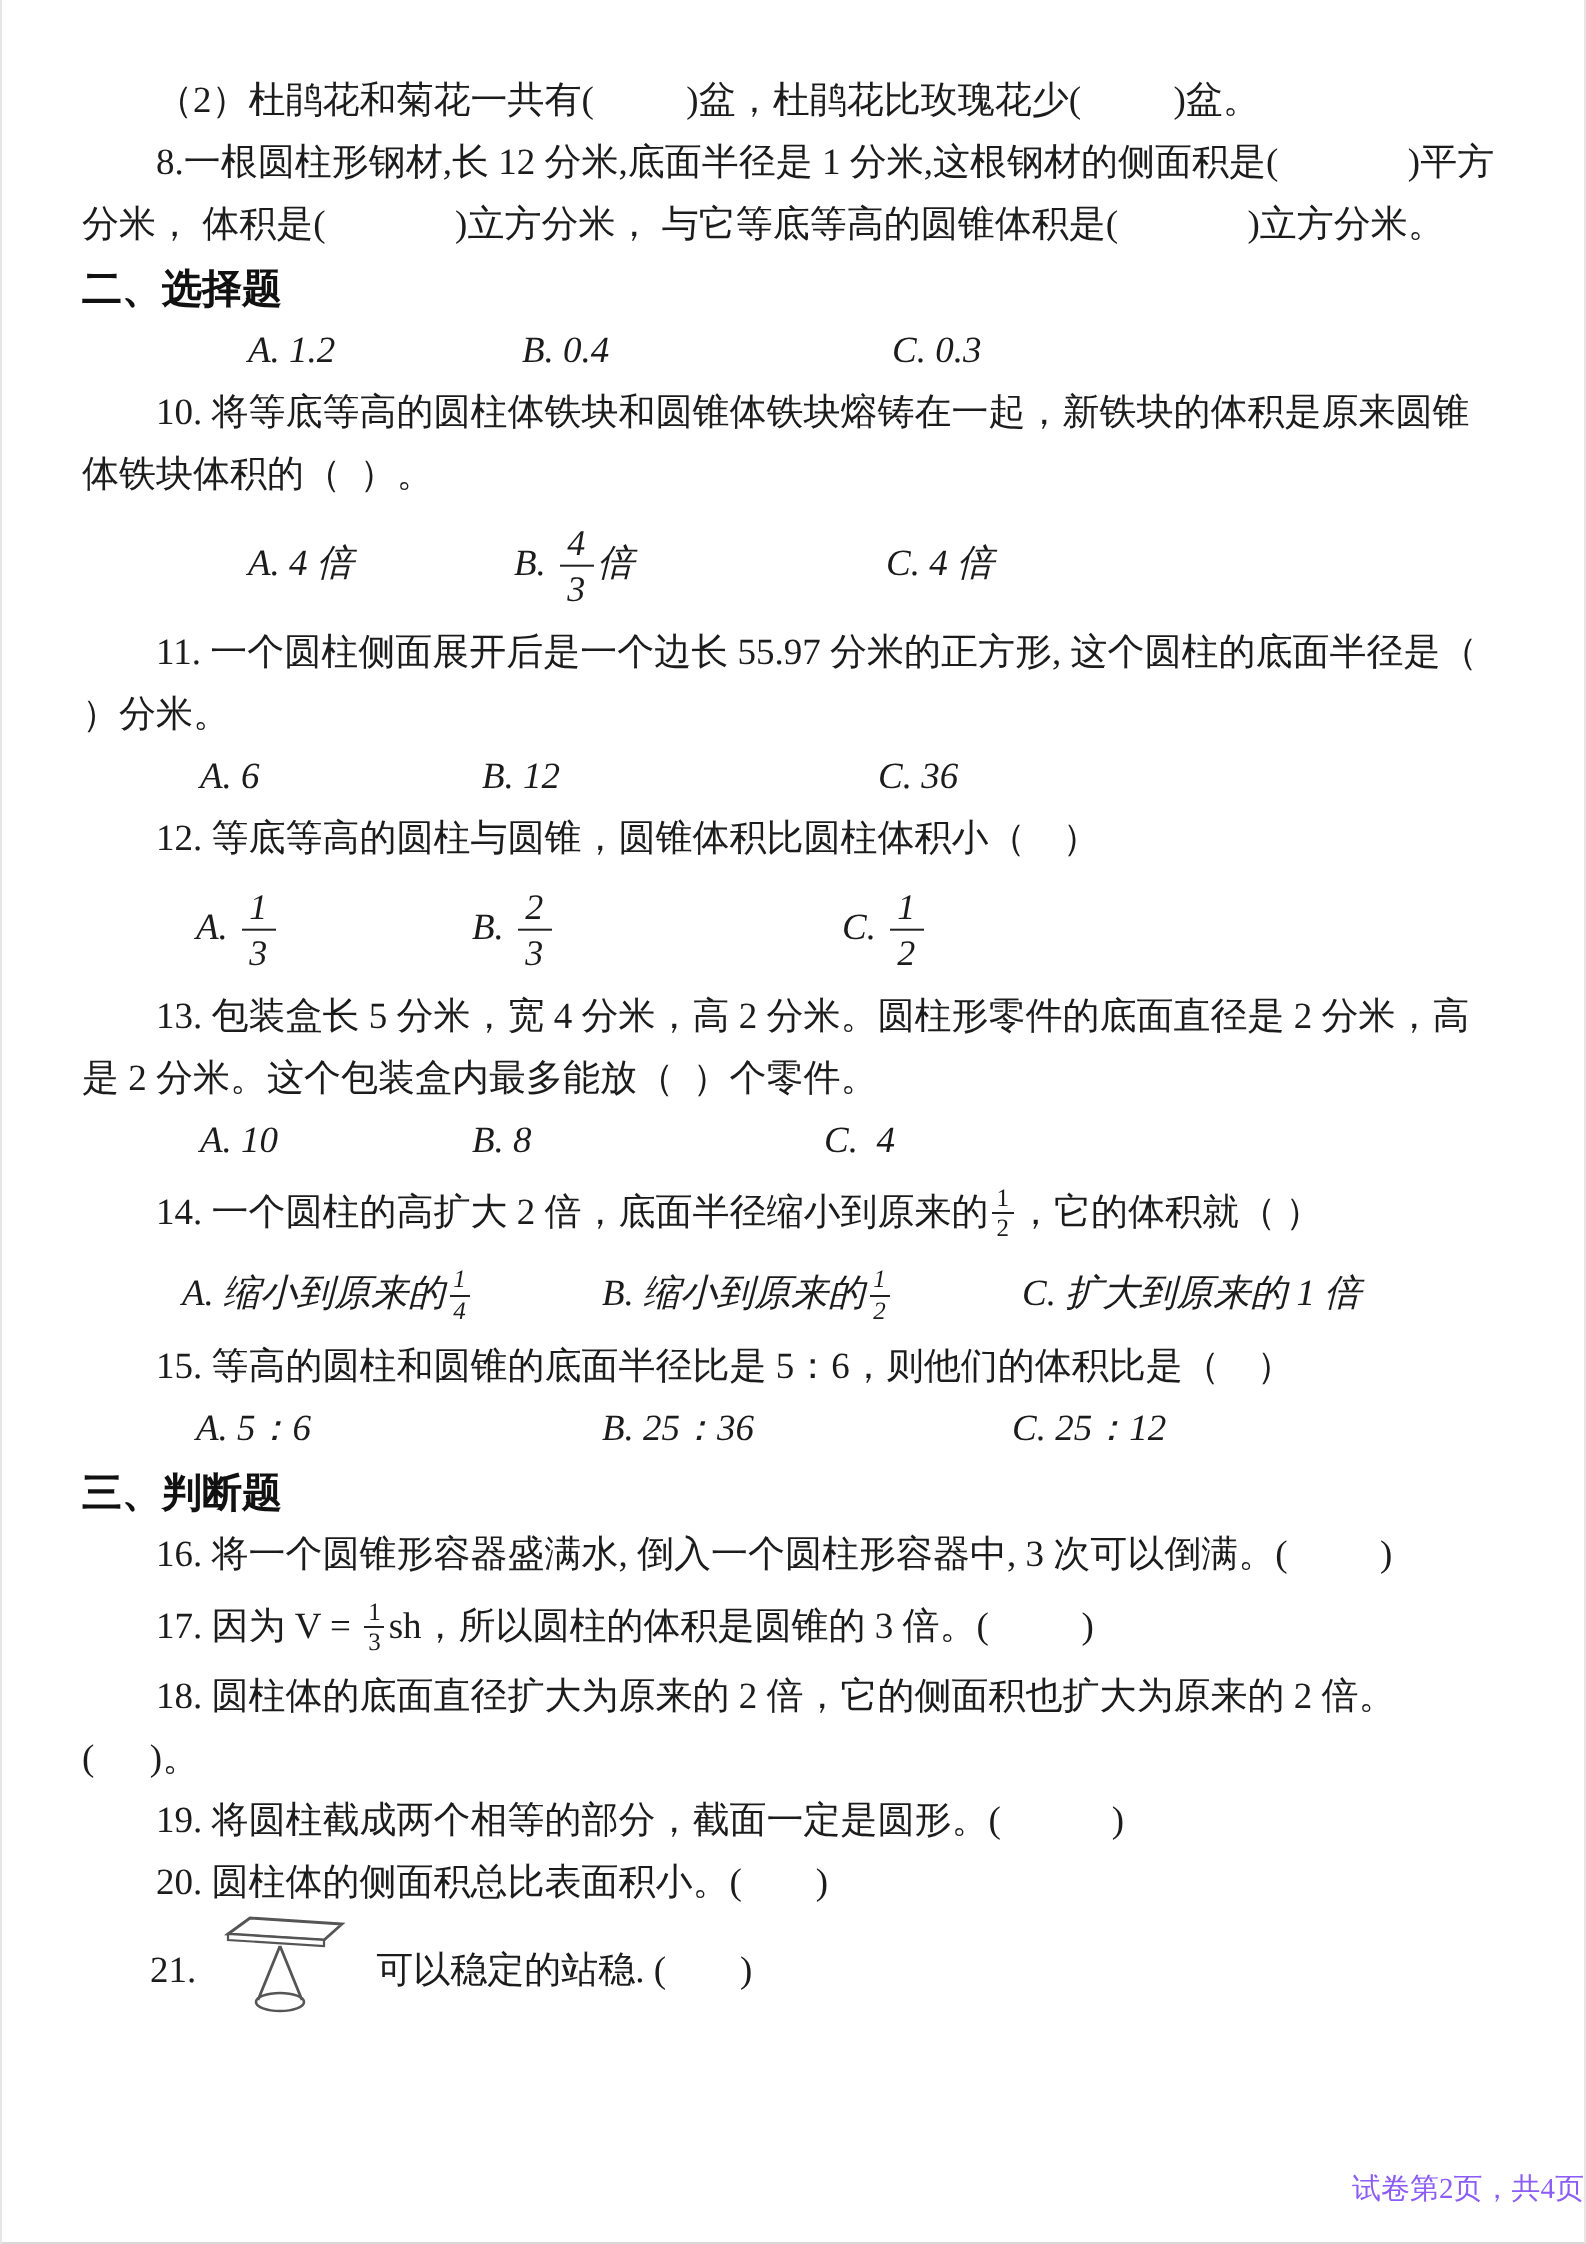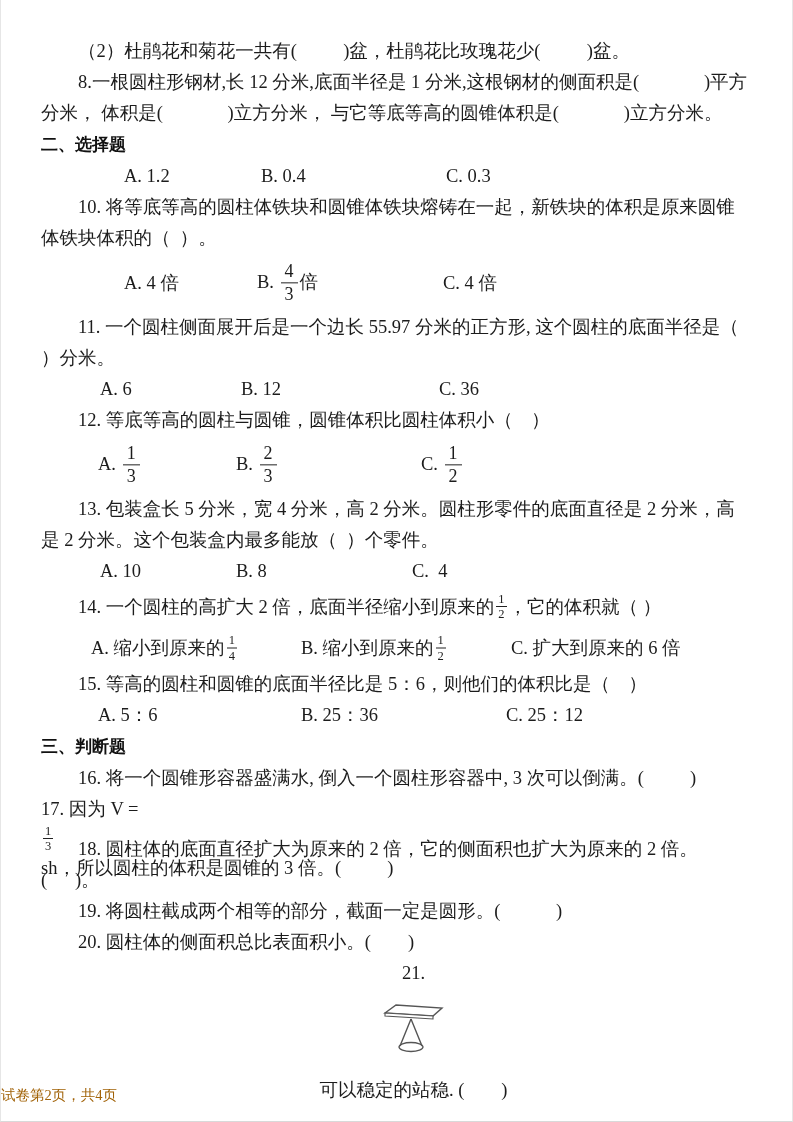--- a/index.html
+++ b/index.html
@@ -5,37 +5,37 @@
   html,body{margin:0;padding:0;background:#fff;}
   .page{
     width:793px;height:1122px;background:#ffffff;position:relative;
     box-sizing:border-box;padding:36px 40px 12px 40px;
     border-left:1px solid #e6e6e6;border-right:1px solid #e6e6e6;border-bottom:1px solid #d9d9d9;
     font-family:"Liberation Serif","DejaVu Serif",serif;
     font-size:18.5px;line-height:31px;color:#1c1c1c;overflow:hidden;
   }
   p.para{margin:0;white-space:pre-wrap;}
   .indent{text-indent:2em;}
-  h2.sec{margin:0;font-size:17px;font-weight:bold;line-height:32px;font-family:inherit;color:#111;}
-  .opts{position:relative;height:31px;}
+  h2.sec{margin:0;font-size:20px;font-weight:bold;line-height:32px;font-family:inherit;color:#111;}
+  .opts{position:relative;height:31px;font-style:italic;}
   .opts.tall{height:58px;}
   .opts.mid{height:42px;}
   .opt{position:absolute;top:0;white-space:pre;display:inline-flex;align-items:center;}
   .opts.tall .opt,.opts.mid .opt{top:50%;transform:translateY(-50%);}
   .frac{display:inline-flex;flex-direction:column;align-items:center;vertical-align:middle;line-height:1.12;margin:0 2px;}
   .frac .num{display:block;border-bottom:1.5px solid #222;padding:0 4px 1px;}
   .frac .den{display:block;padding-top:1px;}
   .frac.big{font-size:18px;}
   .frac.small{font-size:12.5px;line-height:1.05;}
   .frac.small .num{padding:0 2px 0;border-bottom-width:1.2px;}
-  .q21row{display:flex;align-items:center;gap:12px;padding-left:34px;height:56px;flex-direction:column;}
+  .q21row{display:flex;align-items:center;gap:12px;padding-left:34px;height:56px;}
   .figure{flex:0 0 auto;display:inline-block;}
-  .footer{position:absolute;left:0;bottom:16px;width:100%;text-align:left;
-          font-size:14.5px;line-height:20px;color:#a16207;}
-  .row17{height:40px;display:flex;align-items:flex-start;white-space:pre-wrap;flex-direction:column;}
+  .footer{position:absolute;left:0;bottom:16px;width:100%;text-align:right;
+          font-size:14.5px;line-height:20px;color:#8b5cf6;}
+  .row17{height:40px;display:flex;align-items:center;white-space:pre-wrap;}
   .row17 .lead{display:inline-block;width:2em;}
   .stem14{height:40px;display:flex;align-items:center;white-space:pre-wrap;}
   .stem14 .lead{display:inline-block;width:2em;}
 </style>
 </head>
 <body>
 
 <div class="page">
 
   <p class="para indent">（2）杜鹃花和菊花一共有(          )盆，杜鹃花比玫瑰花少(          )盆。</p>
@@ -120,21 +120,21 @@
         <span class="den">4</span>
       </span>
     </span>
     <span class="opt" style="left:260px">
       <span>B. 缩小到原来的</span>
       <span class="frac small">
         <span class="num">1</span>
         <span class="den">2</span>
       </span>
     </span>
-    <span class="opt" style="left:470px">C. 扩大到原来的 6 倍</span>
+    <span class="opt" style="left:470px">C. 扩大到原来的 1 倍</span>
   </div>
 
   <p class="para indent">15. 等高的圆柱和圆锥的底面半径比是 5：6，则他们的体积比是（    ）</p>
   <div class="opts">
     <span class="opt" style="left:57px">A. 5：6</span>
     <span class="opt" style="left:260px">B. 25：36</span>
     <span class="opt" style="left:465px">C. 25：12</span>
   </div>
 
   <h2 class="sec">三、判断题</h2>

